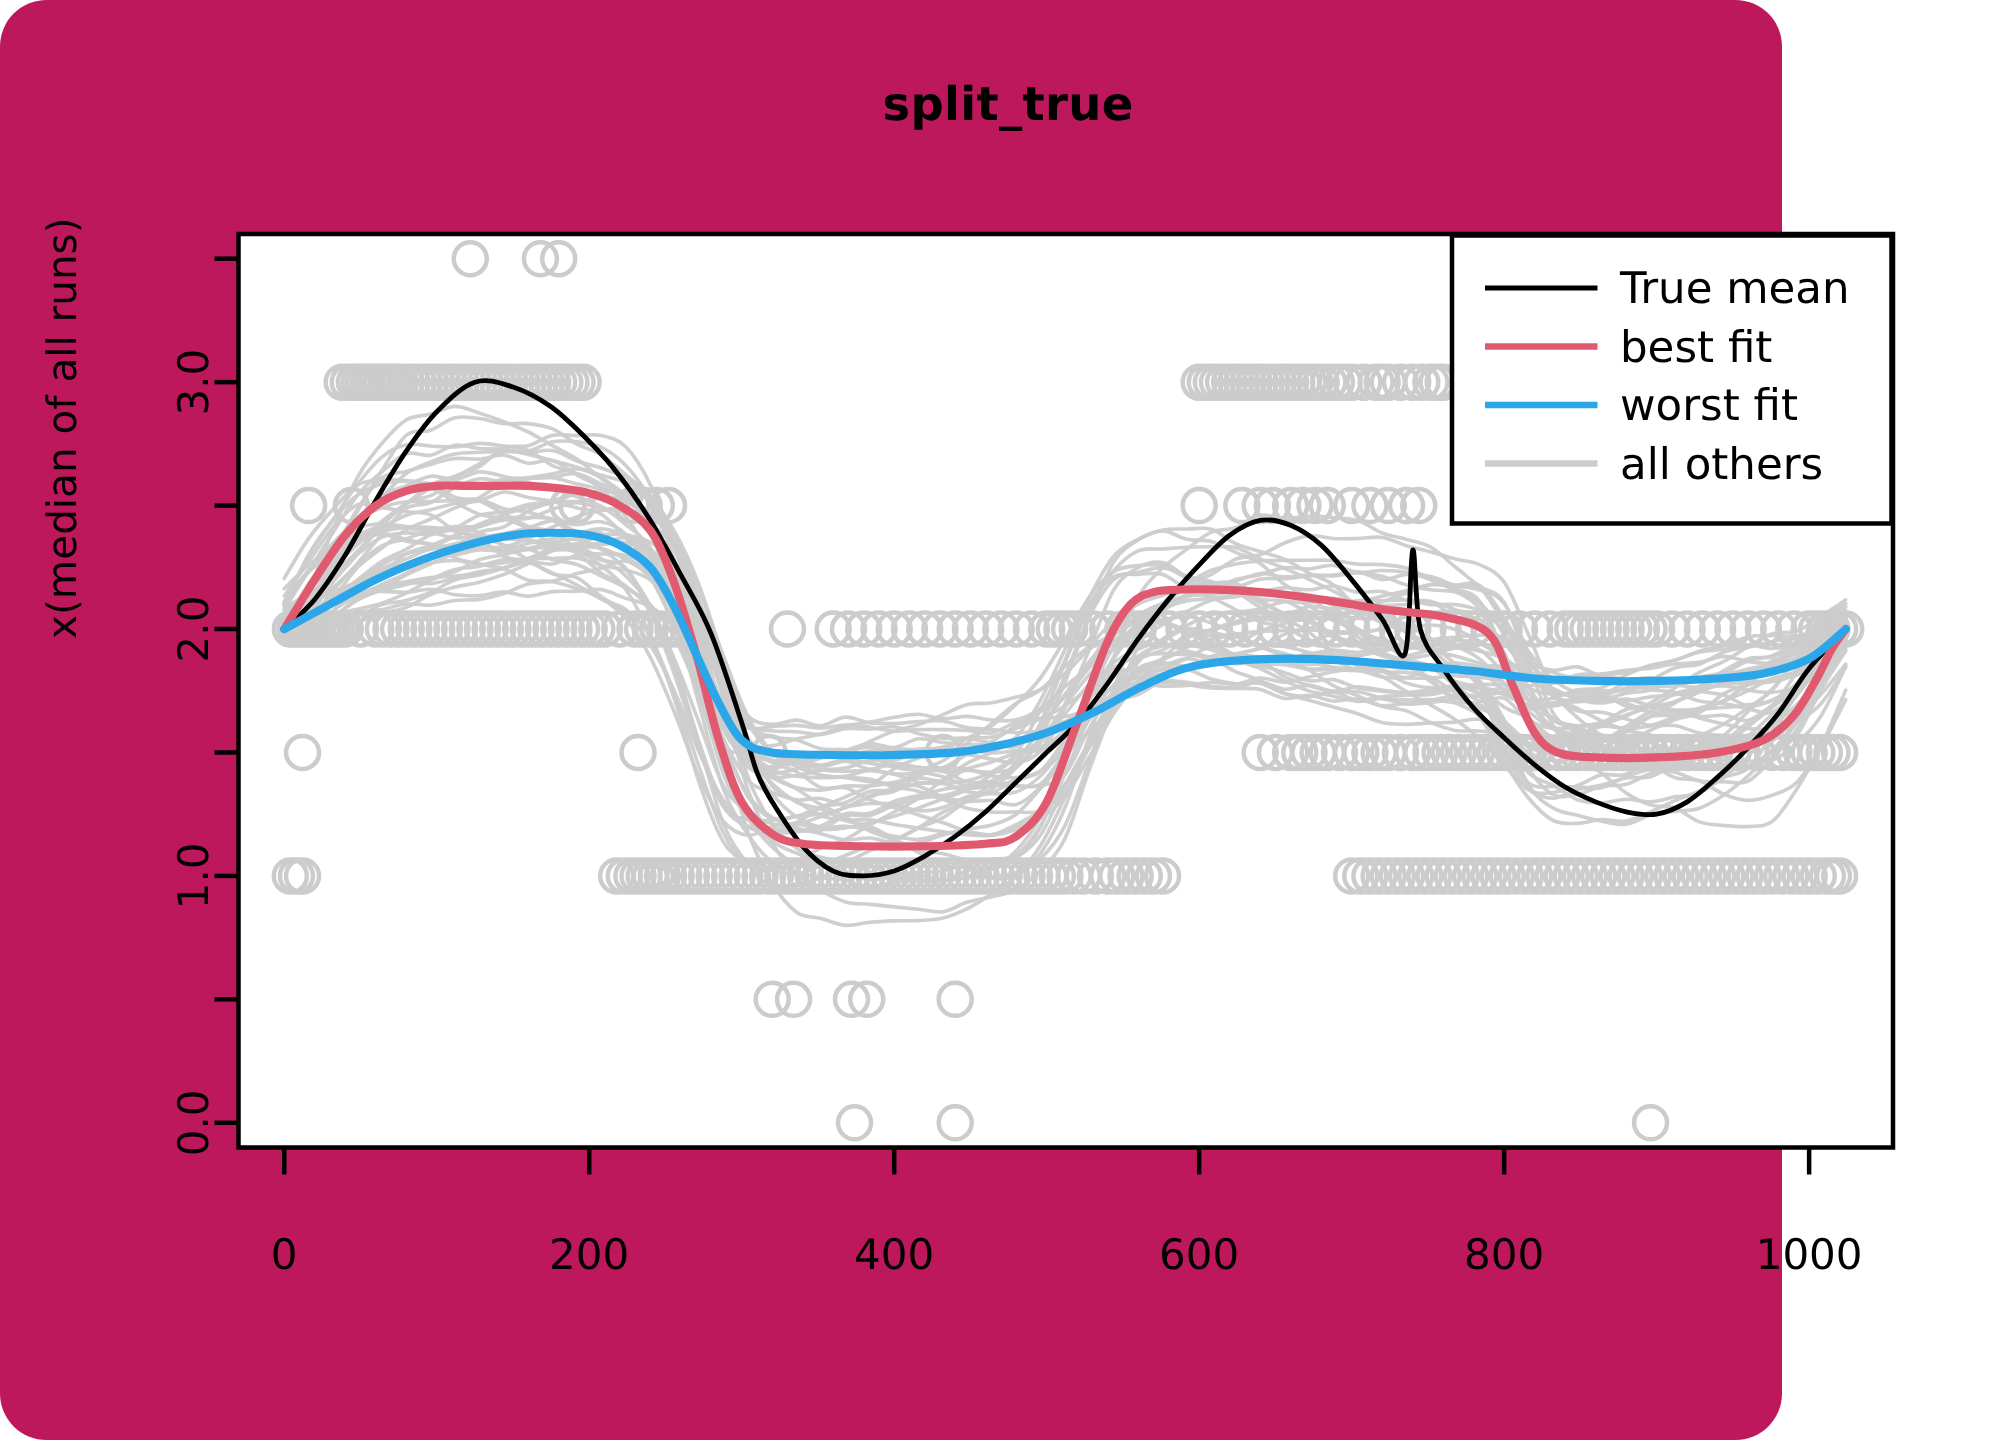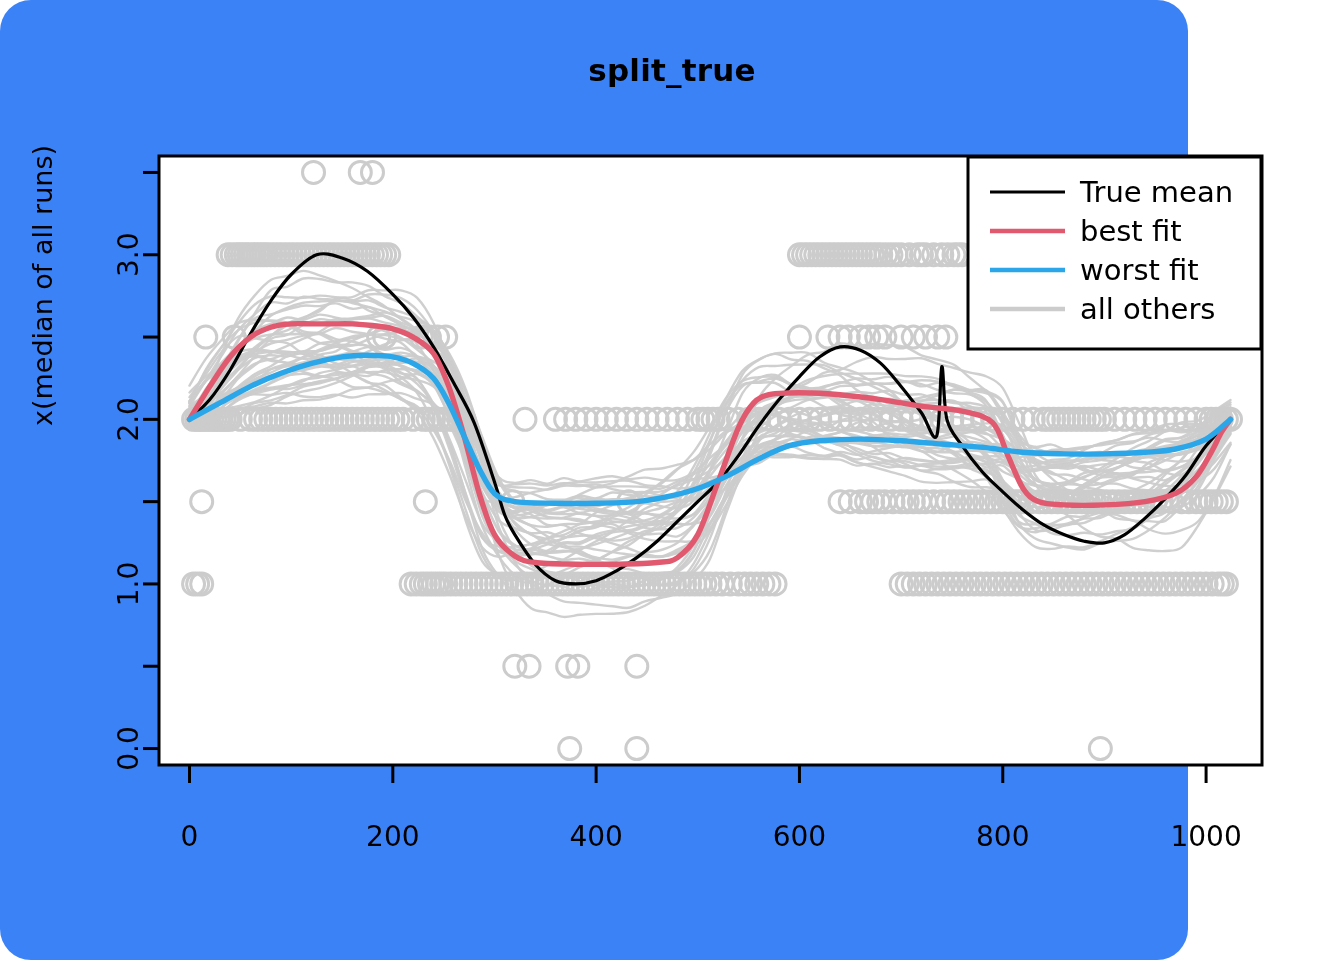--- a/index.html
+++ b/index.html
@@ -10,21 +10,21 @@
   body {
     width: 1344px;
     height: 960px;
     font-family: "DejaVu Sans", sans-serif;
     overflow: hidden;
   }
   #figure {
     position: relative;
     width: 1188px;
     height: 960px;
-    background: #3b82f6;
+    background: #be185d;
     border-radius: 31px;
   }
   #chart-title {
     position: absolute;
     left: 0;
     top: 52px;
     width: 1344px;
     text-align: center;
     font-size: 31px;
     font-weight: bold;

